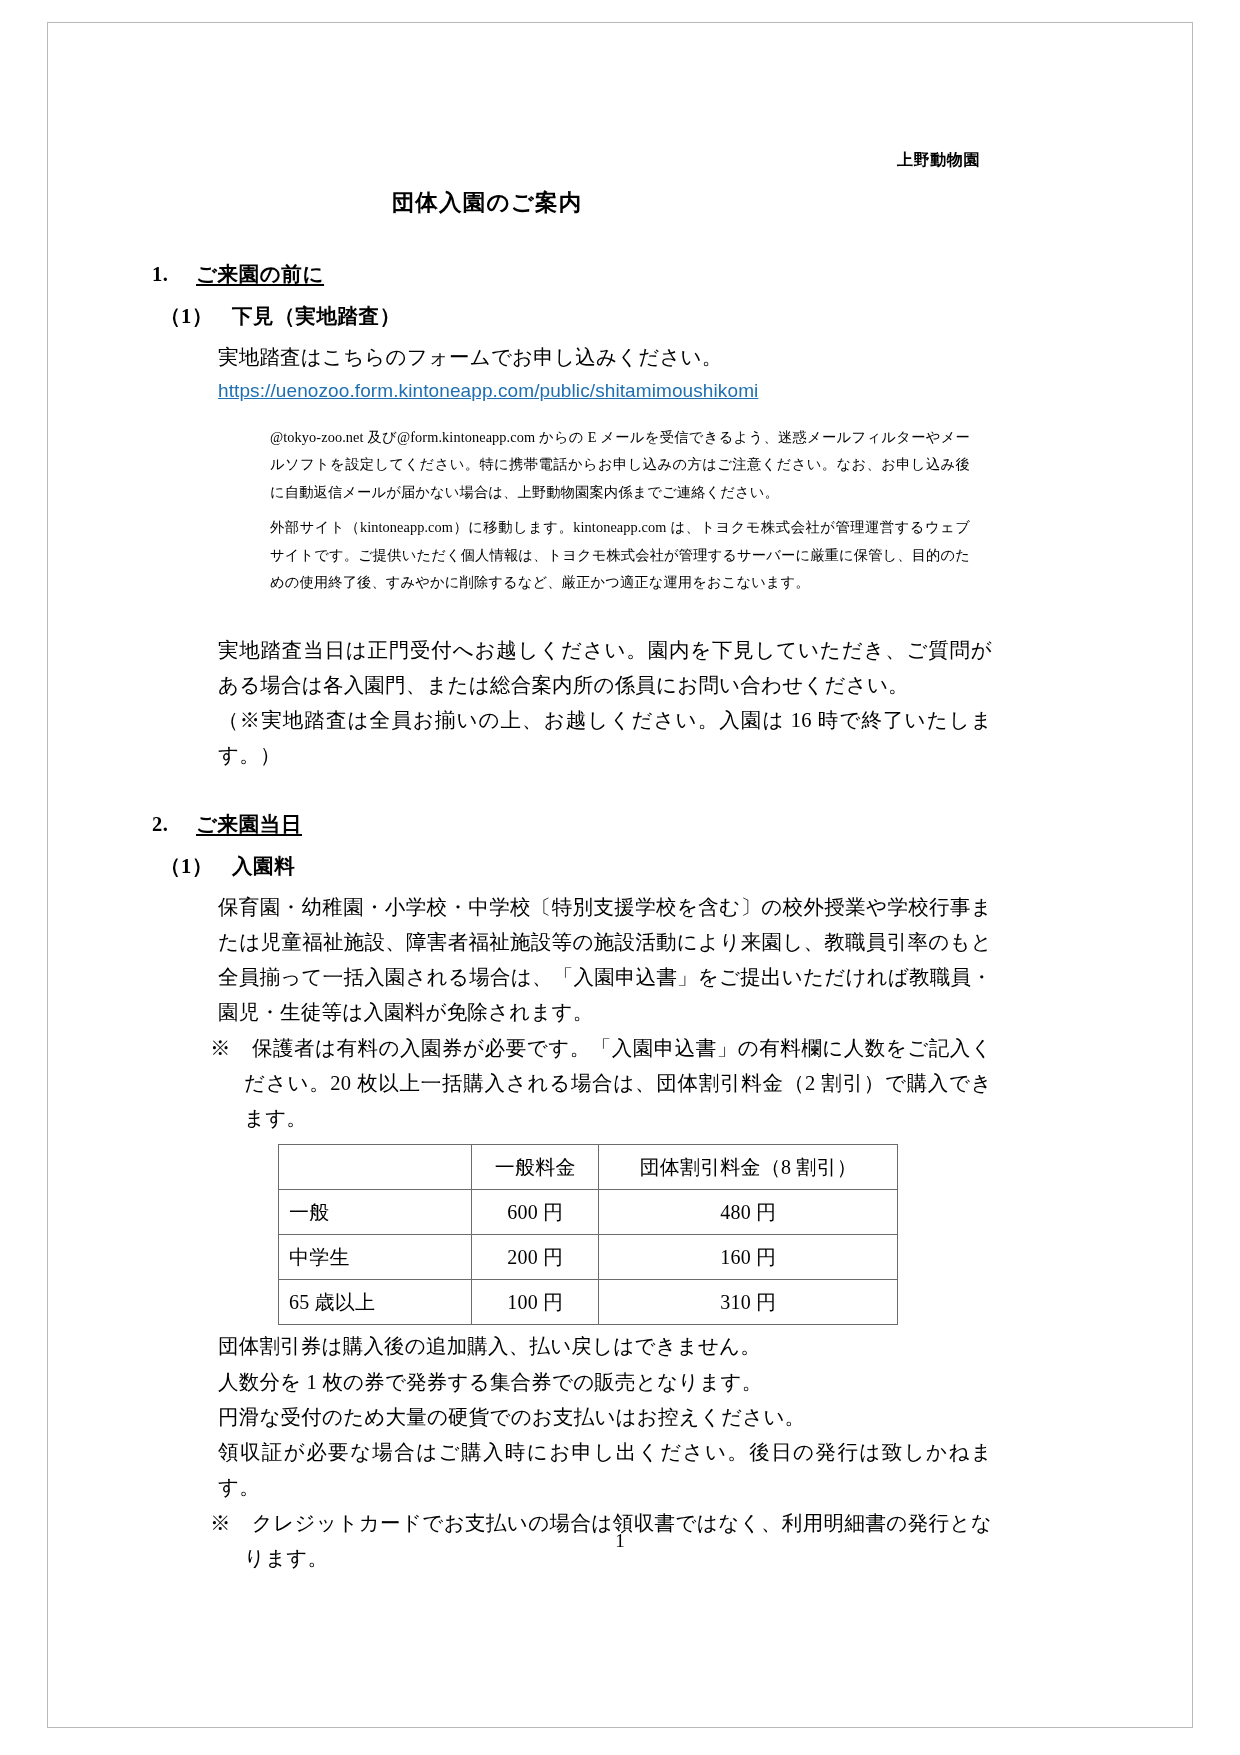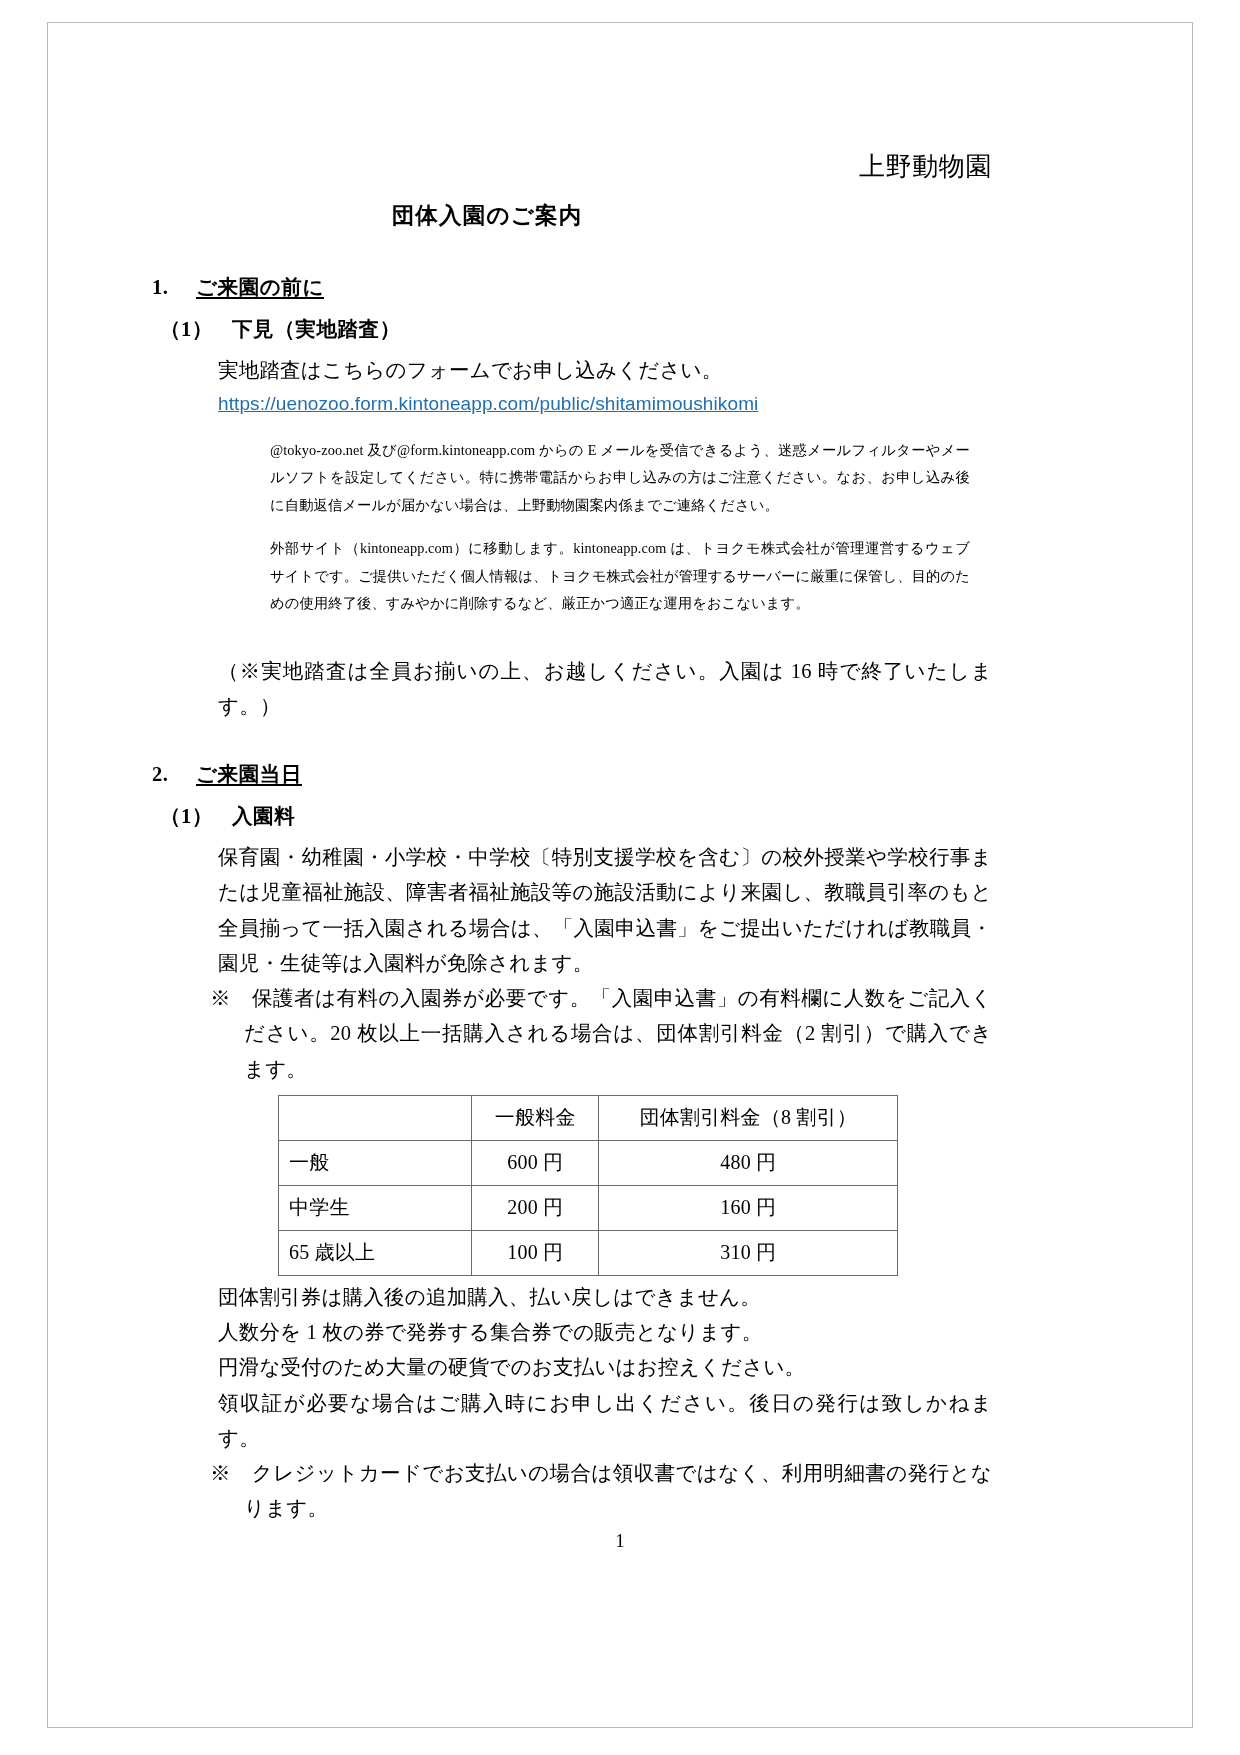--- a/index.html
+++ b/index.html
@@ -34,25 +34,25 @@
   .content {
     position: absolute;
     left: 152px;
     top: 150px;
     width: 840px;
   }
 
   
   .org-line {
     text-align: right;
-    font-size: 26px;
-    font-weight: 400;
+    font-size: 16px;
+    font-weight: 700;
     letter-spacing: 0.6px;
     line-height: 1.3;
-    margin: 0 0 16px 0;
+    margin: 0 12px 16px 0;
   }
   .doc-title {
     text-align: center;
     font-size: 22.5px;
     font-weight: 700;
     letter-spacing: 1.2px;
     margin: 12px 0 42px 0;
     padding-right: 170px;
   }
 
@@ -111,21 +111,21 @@
 
   .fine {
     font-size: 14.3px;
     line-height: 1.92;
     margin: 0;
     padding-left: 118px;
     padding-right: 22px;
     text-align: justify;
     letter-spacing: 0.1px;
   }
-  .fine + .fine { margin-top: 16px; }
+  .fine + .fine { margin-top: 8px; }
   .spacer-34 { height: 36px; }
 
   .note-item {
     font-size: 20.5px;
     line-height: 1.72;
     margin: 0;
     padding-left: 92px;
     text-indent: -34px;
     letter-spacing: 0.2px;
     text-align: justify;
@@ -186,20 +186,21 @@
     <div class="url-line">
       <a class="url-link" href="#">https://uenozoo.form.kintoneapp.com/public/shitamimoushikomi</a>
     </div>
 
     <p class="fine">@tokyo-zoo.net 及び@form.kintoneapp.com からの E メールを受信できるよう、迷惑メールフィルターやメールソフトを設定してください。特に携帯電話からお申し込みの方はご注意ください。なお、お申し込み後に自動返信メールが届かない場合は、上野動物園案内係までご連絡ください。</p>
 
     <p class="fine">外部サイト（kintoneapp.com）に移動します。kintoneapp.com は、トヨクモ株式会社が管理運営するウェブサイトです。ご提供いただく個人情報は、トヨクモ株式会社が管理するサーバーに厳重に保管し、目的のための使用終了後、すみやかに削除するなど、厳正かつ適正な運用をおこないます。</p>
 
     <div class="spacer-34"></div>
 
+    <p class="body">実地踏査当日は正門受付へお越しください。園内を下見していただき、ご質問がある場合は各入園門、または総合案内所の係員にお問い合わせください。</p>
 
     <p class="body">（※実地踏査は全員お揃いの上、お越しください。入園は 16 時で終了いたします。）</p>
 
     <div class="spacer-34"></div>
 
     <div class="sec-heading">
       <span class="num">2.</span>
       <span class="txt">ご来園当日</span>
     </div>
 

